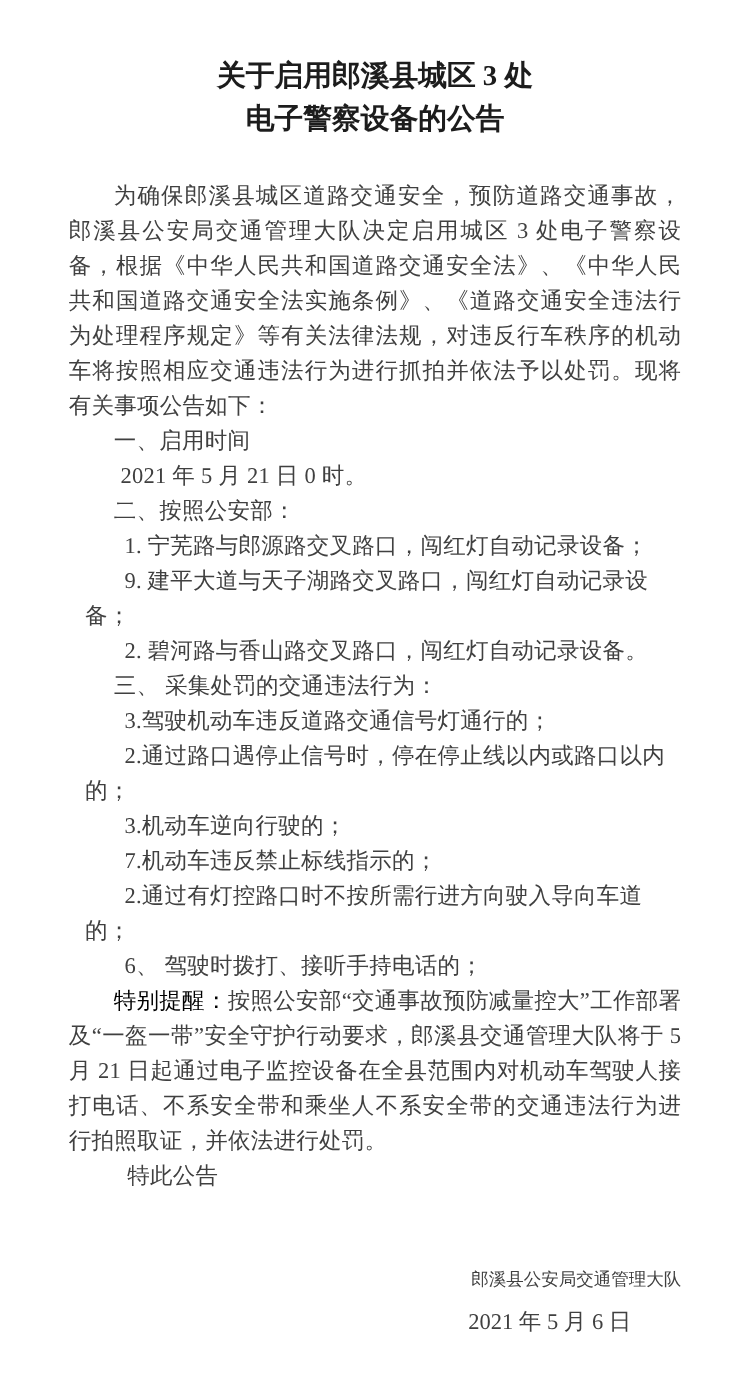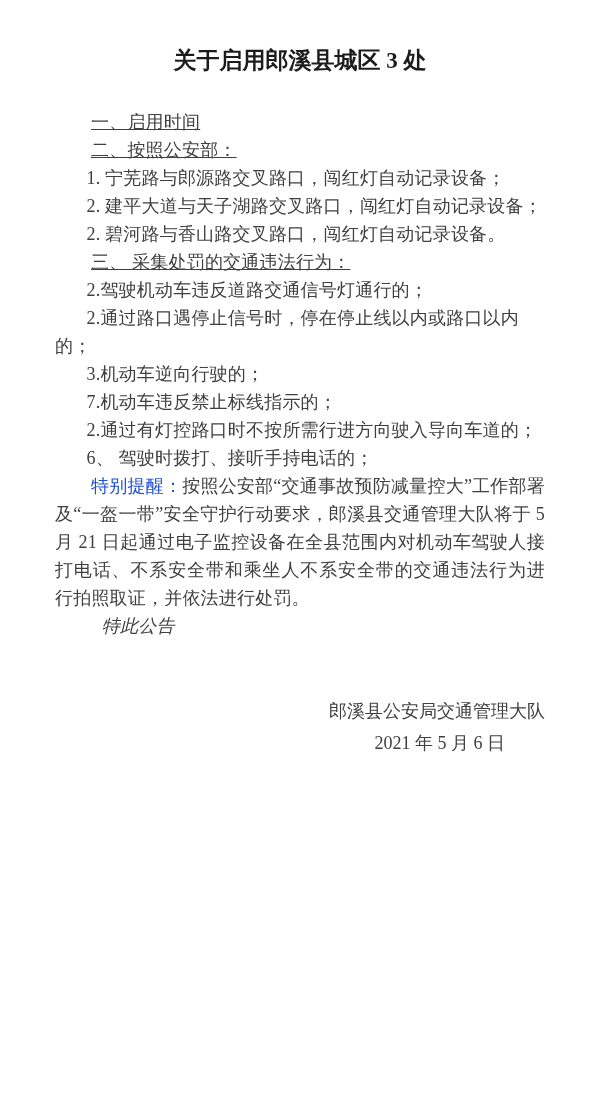--- a/index.html
+++ b/index.html
@@ -32,61 +32,64 @@
   .line, .para {
     margin: 0;
     font-size: 18px;
     line-height: 28px;
     letter-spacing: 0.2px;
   }
   .para {
     text-align: justify;
     text-indent: 2em;
   }
-  .heading   { text-indent: 2em; text-decoration: underline; }
+  .heading   { text-indent: 2em; }
   .date-line { text-indent: 2.3em; }
-  .item      { text-indent: 1.75em; }
-  .red-label { color: #1d4ed8; }
-  .signoff   { text-indent: 2.6em; font-style: italic; }
+  .item      { text-indent: 1.75em; margin-left: 13px; }
+  .red-label { color: #000000; }
+  .signoff   { text-indent: 2.6em; }
   .signature {
     margin-top: 56px;
   }
   .sig-org {
     margin: 0;
-    font-size: 18px;
+    font-size: 14px;
     line-height: 30px;
     text-align: right;
   }
   .sig-date {
     margin: 0;
     font-size: 18px;
     line-height: 34px;
     text-align: right;
     padding-right: 40px;
   }
 </style>
 </head>
 <body>
 
 <div class="doc">
 
   <h1 class="title">
     <span>关于启用郎溪县城区 3 处</span><br>
+    <span>电子警察设备的公告</span>
   </h1>
 
+  <p class="para">为确保郎溪县城区道路交通安全，预防道路交通事故，郎溪县公安局交通管理大队决定启用城区 3 处电子警察设备，根据《中华人民共和国道路交通安全法》、《中华人民共和国道路交通安全法实施条例》、《道路交通安全违法行为处理程序规定》等有关法律法规，对违反行车秩序的机动车将按照相应交通违法行为进行抓拍并依法予以处罚。现将有关事项公告如下：</p>
 
   <p class="line heading">一、启用时间</p>
+  <p class="line date-line">2021 年 5 月 21 日 0 时。</p>
 
   <p class="line heading">二、按照公安部：</p>
   <p class="line item">1. 宁芜路与郎源路交叉路口，闯红灯自动记录设备；</p>
-  <p class="line item">2. 建平大道与天子湖路交叉路口，闯红灯自动记录设备；</p>
+  <p class="line item">9. 建平大道与天子湖路交叉路口，闯红灯自动记录设备；</p>
   <p class="line item">2. 碧河路与香山路交叉路口，闯红灯自动记录设备。</p>
 
   <p class="line heading">三、 采集处罚的交通违法行为：</p>
-  <p class="line item">2.驾驶机动车违反道路交通信号灯通行的；</p>
+  <p class="line item">3.驾驶机动车违反道路交通信号灯通行的；</p>
   <p class="line item">2.通过路口遇停止信号时，停在停止线以内或路口以内的；</p>
   <p class="line item">3.机动车逆向行驶的；</p>
   <p class="line item">7.机动车违反禁止标线指示的；</p>
   <p class="line item">2.通过有灯控路口时不按所需行进方向驶入导向车道的；</p>
   <p class="line item">6、 驾驶时拨打、接听手持电话的；</p>
 
   <p class="para"><span class="red-label">特别提醒：</span><span>按照公安部“交通事故预防减量控大”工作部署及“一盔一带”安全守护行动要求，郎溪县交通管理大队将于 5 月 21 日起通过电子监控设备在全县范围内对机动车驾驶人接打电话、不系安全带和乘坐人不系安全带的交通违法行为进行拍照取证，并依法进行处罚。</span></p>
 
 
   <p class="line signoff">特此公告</p>

